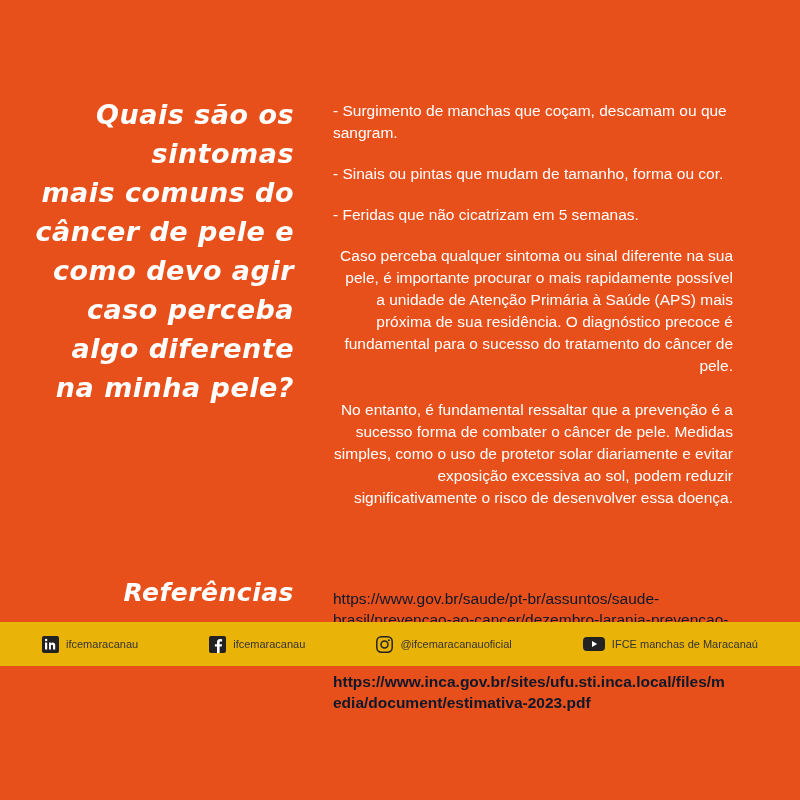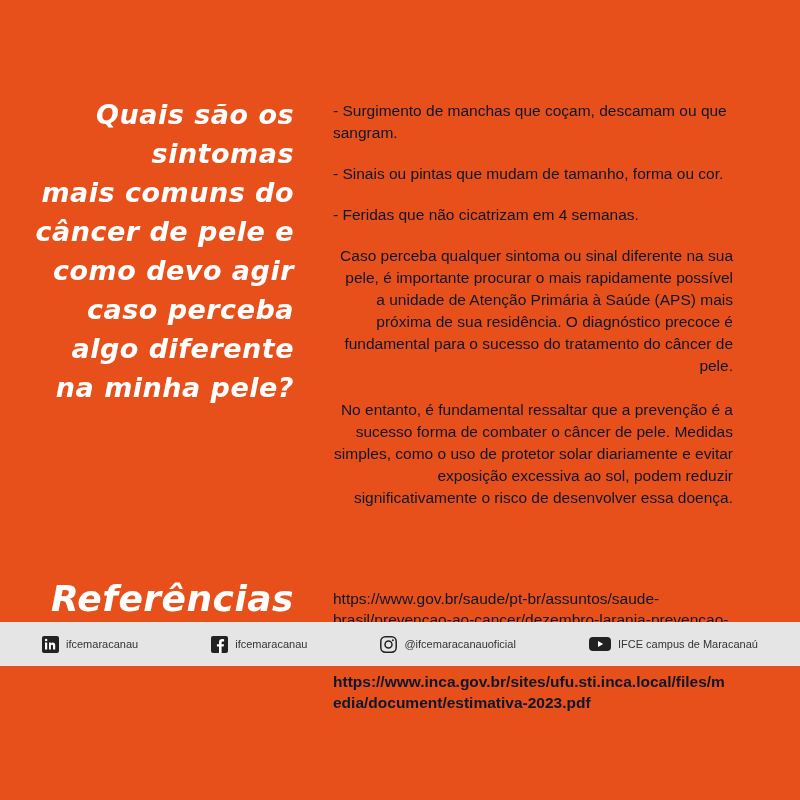--- a/index.html
+++ b/index.html
@@ -46,34 +46,34 @@
     position: absolute;
     left: 0px;
     top: 578px;
     width: 310px;
     padding-right: 16px;
     box-sizing: border-box;
     text-align: right;
     font-family: "DejaVu Sans", sans-serif;
     font-style: italic;
     font-weight: bold;
-    font-size: 36px;
+    font-size: 25px;
     color: #ffffff;
     letter-spacing: 0.5px;
   }
 
   
   .right-col {
     position: absolute;
     left: 333px;
     top: 100px;
     width: 400px;
   }
   .para {
-    color: #0f172a;
+    color: #ffffff;
     font-size: 15.5px;
     line-height: 22px;
     margin: 0 0 19px 0;
   }
   .para.block {
     margin-bottom: 22px;
     text-align: right;
   }
   .para:last-child { margin-bottom: 0; }
 
@@ -92,21 +92,21 @@
   }
   .ref-link:last-child { margin-bottom: 0; font-weight: bold; }
 
   
   .footer {
     position: absolute;
     left: 0;
     bottom: 0;
     width: 800px;
     height: 44px;
-    background: #e5e5e5;
+    background: #eab308;
     display: flex;
     align-items: center;
     justify-content: space-between;
     padding: 0 42px;
     box-sizing: border-box;
   }
   .social {
     display: flex;
     align-items: center;
     gap: 7px;
@@ -136,21 +136,21 @@
 câncer de pele e
 como devo agir
 caso perceba
 algo diferente
 na minha pele?</h1>
   </div>
 
   <div class="right-col">
     <p class="para">- Surgimento de manchas que coçam, descamam ou que sangram.</p>
     <p class="para">- Sinais ou pintas que mudam de tamanho, forma ou cor.</p>
-    <p class="para">- Feridas que não cicatrizam em 4 semanas.</p>
+    <p class="para">- Feridas que não cicatrizam em 5 semanas.</p>
     <p class="para block">Caso perceba qualquer sintoma ou sinal diferente na sua pele, é importante procurar o mais rapidamente possível a unidade de Atenção Primária à Saúde (APS) mais próxima de sua residência. O diagnóstico precoce é fundamental para o sucesso do tratamento do câncer de pele.</p>
     <p class="para block">No entanto, é fundamental ressaltar que a prevenção é a sucesso forma de combater o câncer de pele. Medidas simples, como o uso de protetor solar diariamente e evitar exposição excessiva ao sol, podem reduzir significativamente o risco de desenvolver essa doença.</p>
   </div>
 
   <div class="ref-title">Referências</div>
 
   <div class="refs">
     <p class="ref-link">https://www.gov.br/saude/pt-br/assuntos/saude-brasil/prevencao-ao-cancer/dezembro-laranja-prevencao-e-deteccao-precoce-do-cancer-de-pele</p>
     <p class="ref-link">https://www.inca.gov.br/sites/ufu.sti.inca.local/files/media/document/estimativa-2023.pdf</p>
   </div>
@@ -190,18 +190,18 @@
       <span class="social-label">@ifcemaracanauoficial</span>
     </div>
 
     <div class="social">
       <span class="ic" style="width:22px;">
         <svg width="22" height="16" viewBox="0 0 22 16">
           <rect x="0" y="1" width="22" height="14" rx="4" fill="#222"></rect>
           <path d="M9 5 L14.2 8 L9 11 z" fill="#fff"></path>
         </svg>
       </span>
-      <span class="social-label">IFCE campus de Maracanaú</span>
+      <span class="social-label">IFCE manchas de Maracanaú</span>
     </div>
 
 
   </div>
 </div>
 
 </body></html>

